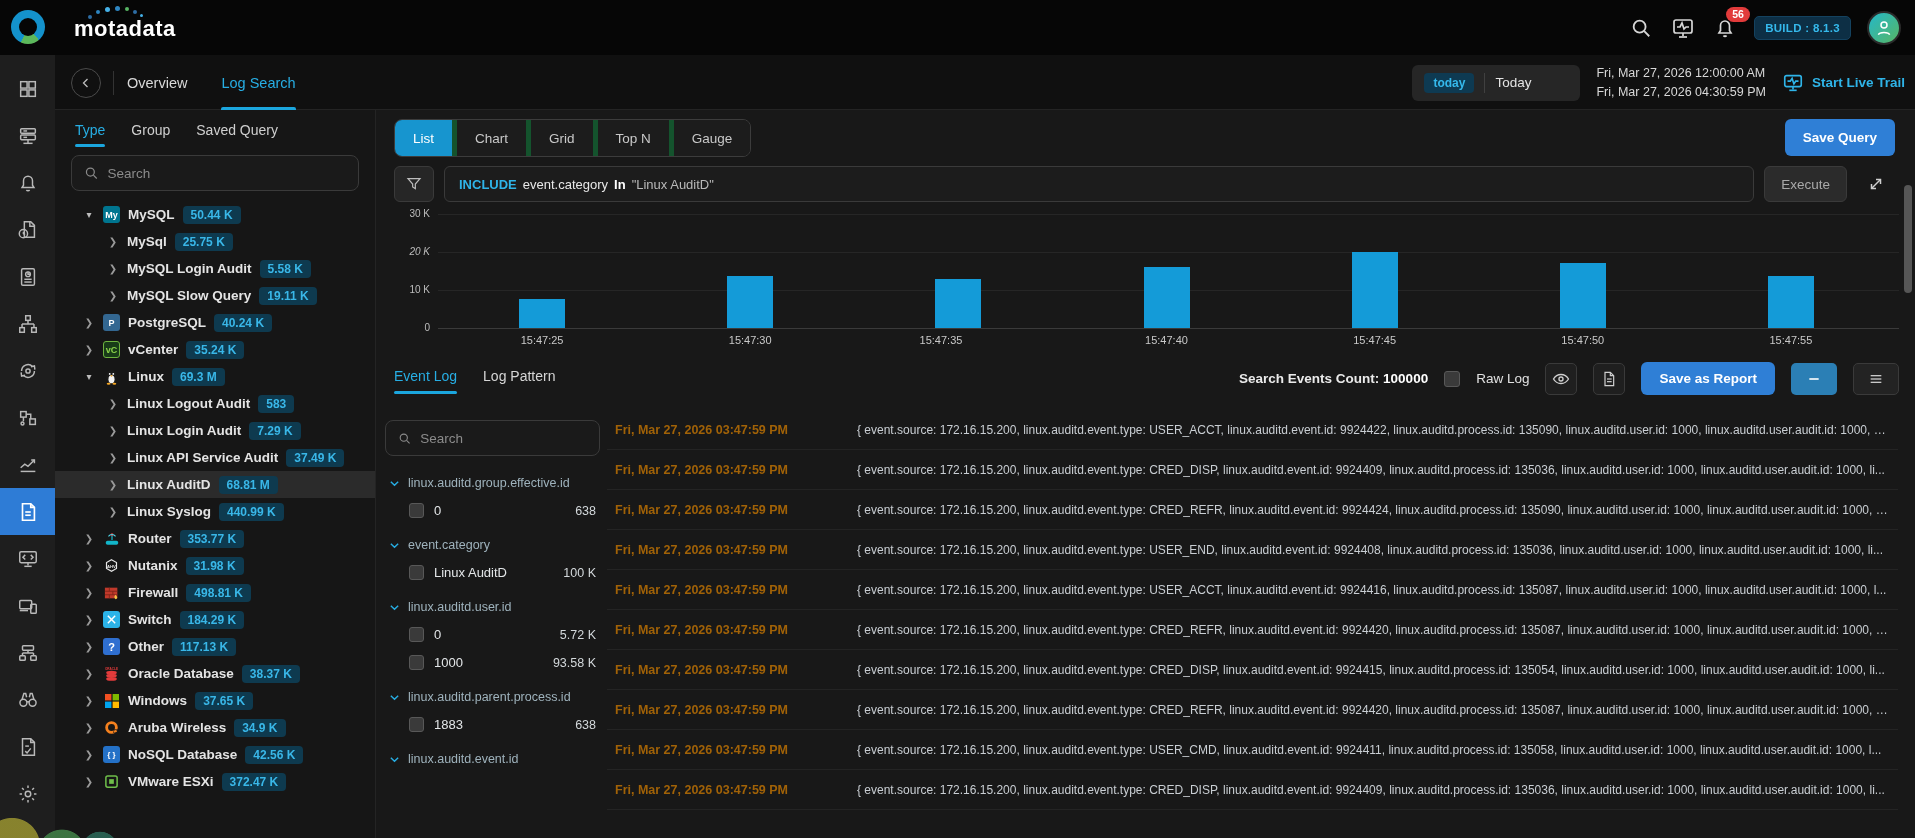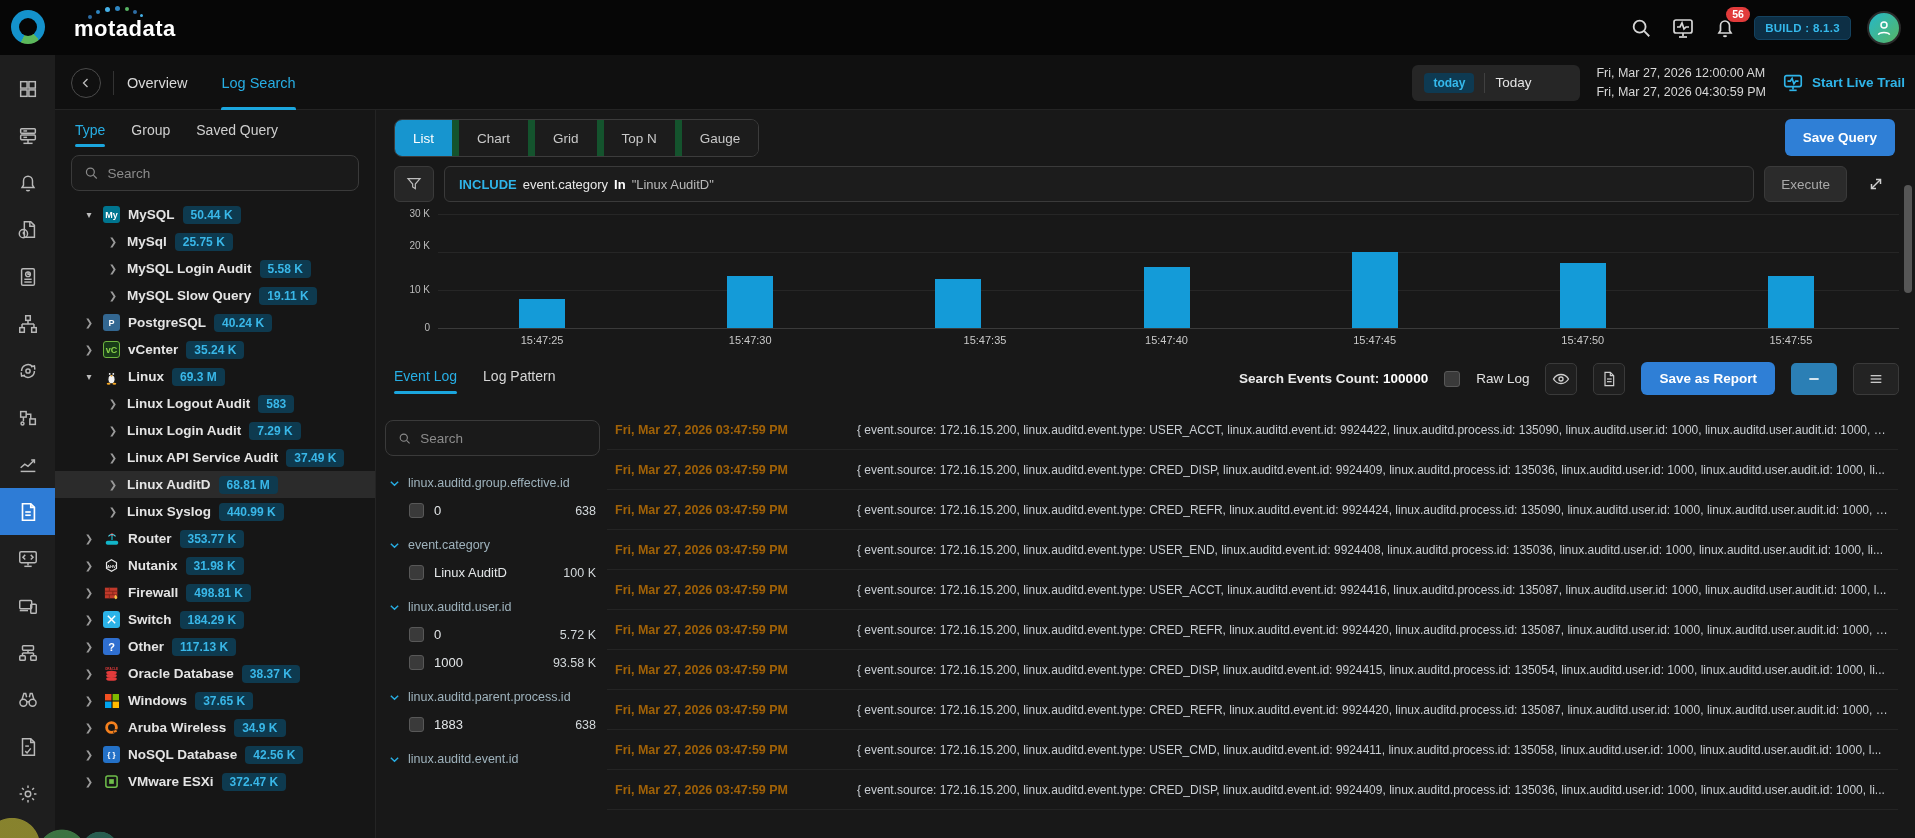--- a/index.html
+++ b/index.html
@@ -67,21 +67,21 @@
   .tree-row .chev { color:#9a9a9a; font-size:10px; width:12px; text-align:center; flex:0 0 12px; }
   .tree-row .chev.open { color:#bdbdbd; }
   .tree-label { font-size:13.5px; font-weight:600; color:#e4e4e4; white-space:nowrap; }
   .count-badge { background:#0e3a4f; color:#39b7e8; font-size:12px; font-weight:600; border-radius:4px; padding:2px 8px; white-space:nowrap; }
   .t-icon { width:17px; height:17px; flex:0 0 17px; display:flex; align-items:center; justify-content:center;
     border-radius:3px; font-size:9px; font-weight:bold; color:#fff; }
 
   
   #main { position:absolute; left:376px; top:110px; width:1539px; height:728px; background:#181818; }
   .view-tabs { position:absolute; left:18px; top:9px; display:inline-flex; border:1px solid #3c3c3c; border-radius:8px; overflow:hidden; }
-  .view-tab { padding:0 18px; height:36px; display:flex; align-items:center; font-size:13.5px; color:#c9c9c9; border-right:7px solid #14532d; background:#1c1c1c; }
+  .view-tab { padding:0 18px; height:36px; display:flex; align-items:center; font-size:13.5px; color:#c9c9c9; border-right:5px solid #14532d; background:#1c1c1c; }
   .view-tab:last-child { border-right:none; }
   .view-tab.active { background:#1795cf; color:#fff; }
   .btn-primary { background:#2f7fd6; color:#fff; border:none; border-radius:6px; font-size:13.5px; font-weight:600;
     height:37px; padding:0 18px; font-family:"Liberation Sans",sans-serif; }
   #save-query { position:absolute; right:20px; top:9px; }
 
   .filter-row { position:absolute; left:18px; top:56px; right:20px; height:36px; display:flex; gap:10px; align-items:flex-end; }
   .funnel-box { width:40px; height:36px; background:#262626; border:1px solid #3a3a3a; border-radius:6px; display:flex; align-items:center; justify-content:center; }
   .filter-input { flex:1; height:36px; border:1px solid #3a3a3a; border-radius:6px; background:#1c1c1c; display:flex; align-items:center; padding:0 14px; gap:6px; font-size:13px; white-space:nowrap; overflow:hidden; }
   .f-keyword { color:#2fb4e8; font-weight:bold; }
@@ -621,29 +621,29 @@
         </svg>
     </div>
   </div>
 
   <div id="chart">
       <div class="gridline base" style="top: 118px;"></div>
       <div class="ylab" style="top: 112px;">0</div>
       <div class="gridline" style="top: 80px;"></div>
       <div class="ylab" style="top: 74px;">10 K</div>
       <div class="gridline" style="top: 42px;"></div>
-      <div class="ylab" style="top: 30px;">20 K</div>
+      <div class="ylab" style="top: 36px; font-style: italic;">20 K</div>
       <div class="gridline" style="top: 4px;"></div>
       <div class="ylab" style="top: -2px;">30 K</div>
       <div class="bar" style="left: 125.071px; top: 89px; height: 29px; background: rgb(20, 155, 216);"></div>
       <div class="xlab" style="left: 148.071px;">15:47:25</div>
       <div class="bar" style="left: 333.214px; top: 66px; height: 52px; background: rgb(20, 155, 216);"></div>
       <div class="xlab" style="left: 356.214px;">15:47:30</div>
       <div class="bar" style="left: 541.357px; top: 69px; height: 49px; background: rgb(20, 155, 216);"></div>
-      <div class="xlab" style="left: 591px;">15:47:35</div>
+      <div class="xlab" style="left: 547px;">15:47:35</div>
       <div class="bar" style="left: 749.5px; top: 57px; height: 61px; background: rgb(20, 155, 216);"></div>
       <div class="xlab" style="left: 772.5px;">15:47:40</div>
       <div class="bar" style="left: 957.643px; top: 42px; height: 76px; background: rgb(20, 155, 216);"></div>
       <div class="xlab" style="left: 980.643px;">15:47:45</div>
       <div class="bar" style="left: 1165.79px; top: 53px; height: 65px; background: rgb(20, 155, 216);"></div>
       <div class="xlab" style="left: 1188.79px;">15:47:50</div>
       <div class="bar" style="left: 1373.93px; top: 66px; height: 52px; background: rgb(20, 155, 216);"></div>
       <div class="xlab" style="left: 1396.93px;">15:47:55</div>
     </div>
 

